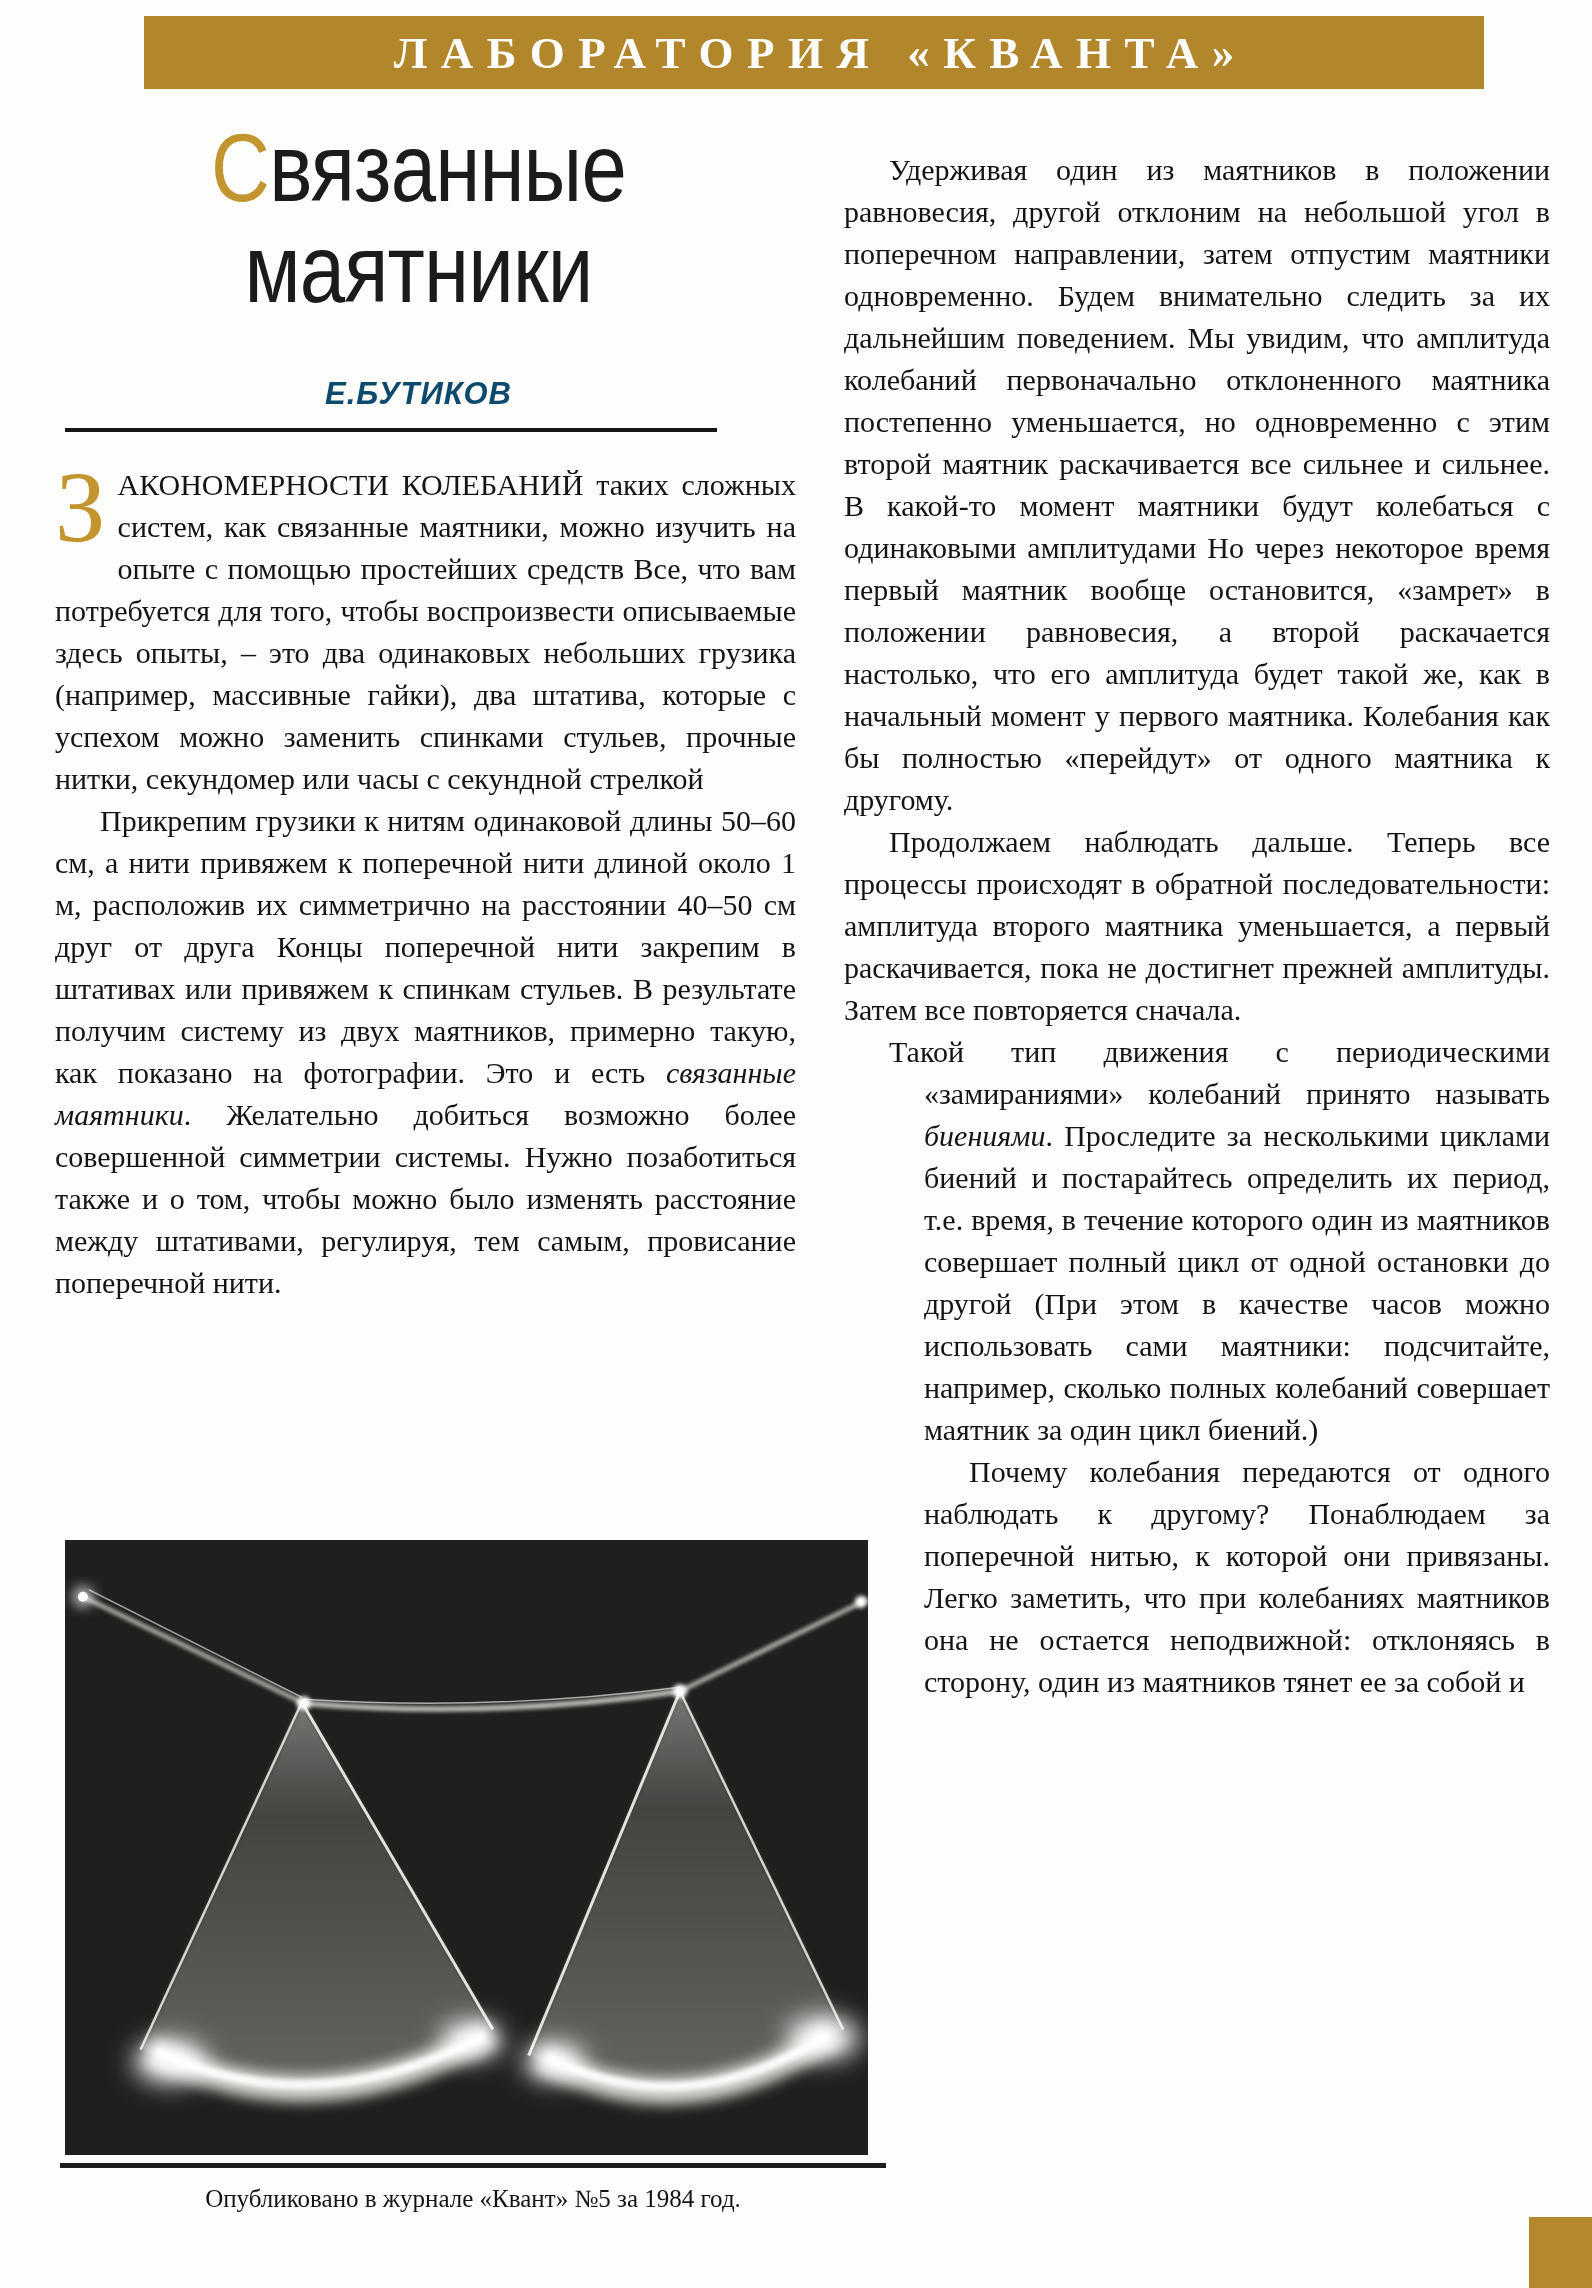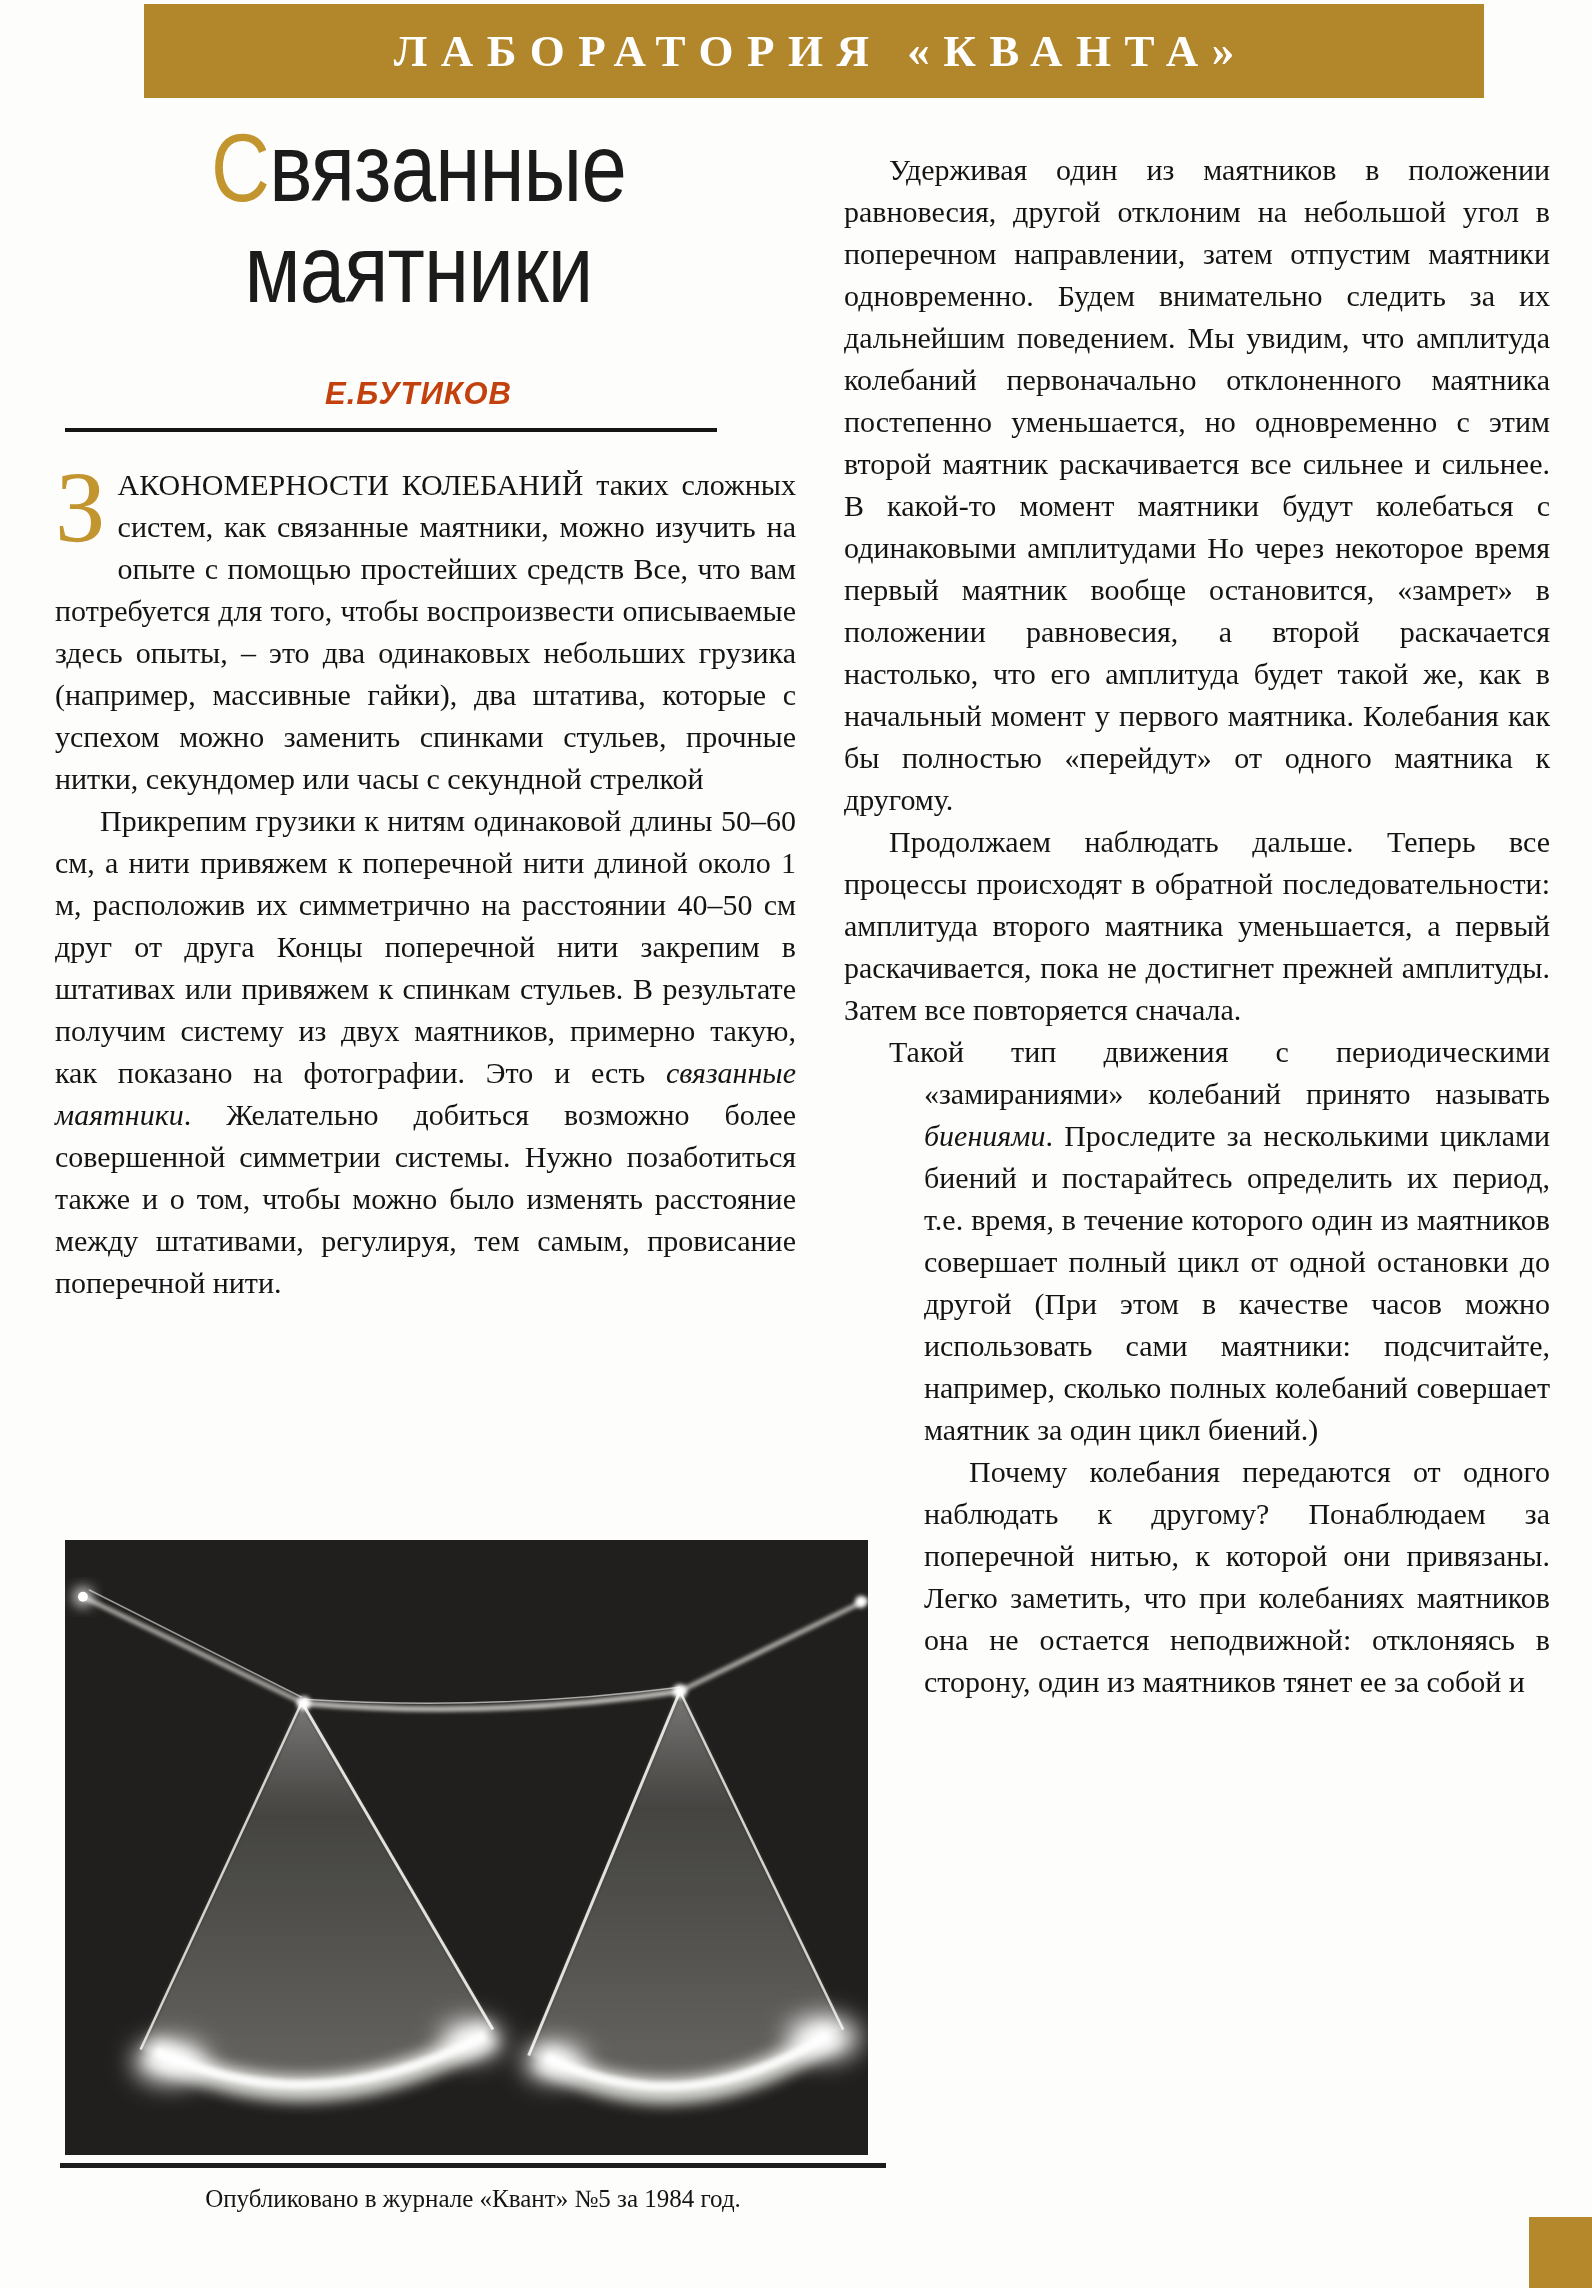--- a/index.html
+++ b/index.html
@@ -2,40 +2,40 @@
 <html lang="ru"><head>
 <meta charset="utf-8">
 <style>
   html,body{margin:0;padding:0;}
   body{
     width:1592px;height:2289px;position:relative;background:#fdfdfc;
     font-family:"Liberation Serif", serif;color:#141414;overflow:hidden;
   }
   
   .banner{
-    position:absolute;left:144px;top:4px;width:1340px;height:94px;
+    position:absolute;left:144px;top:16px;width:1340px;height:73px;
     background:#B2862B;display:flex;align-items:center;justify-content:center;
   }
   .banner-label{
     font-family:"Liberation Serif", serif;font-weight:700;font-size:45px;
     color:#ffffff;letter-spacing:0.30em;white-space:nowrap;text-indent:0.30em;
   }
   
   .title{
     position:absolute;left:70px;top:117px;width:697px;text-align:center;
     font-family:"Liberation Sans", sans-serif;font-weight:400;
     font-size:96px;line-height:101px;color:#1b1b1b;
     transform:scaleX(0.85);transform-origin:50% 0;
     letter-spacing:-1px;
   }
   .title .gold-letter{color:#C2952F;}
   .author{
     position:absolute;left:70px;top:376px;width:697px;text-align:center;
     font-family:"Liberation Sans", sans-serif;font-weight:700;font-style:italic;
-    font-size:31px;color:#c2410c;letter-spacing:1px;
+    font-size:31px;color:#0c4a6e;letter-spacing:1px;
   }
   .author-rule{
     position:absolute;left:65px;top:428px;width:652px;height:4px;background:#161616;
   }
   
   .col{
     font-size:30px;line-height:42px;text-align:justify;hyphens:auto;
   }
   .col p{margin:0;}
   .col p.indent{text-indent:45px;}

